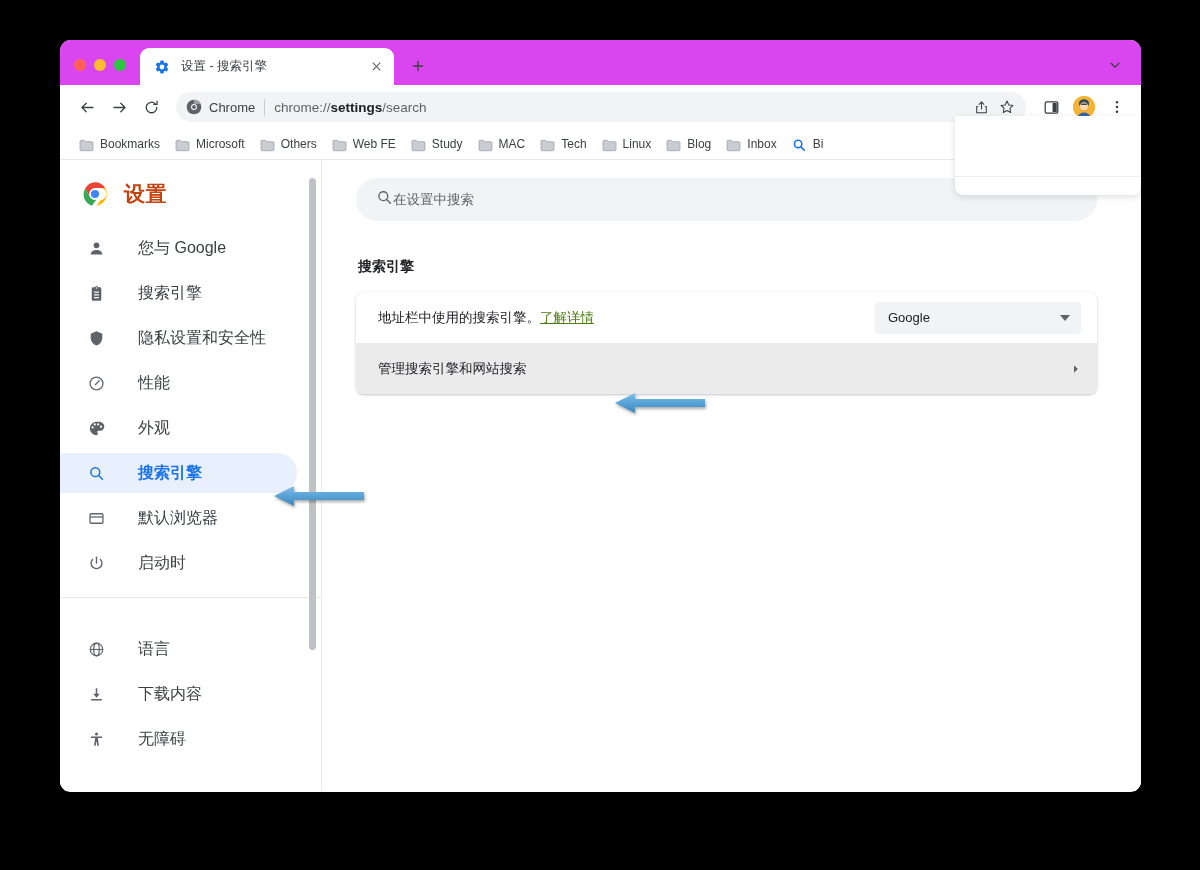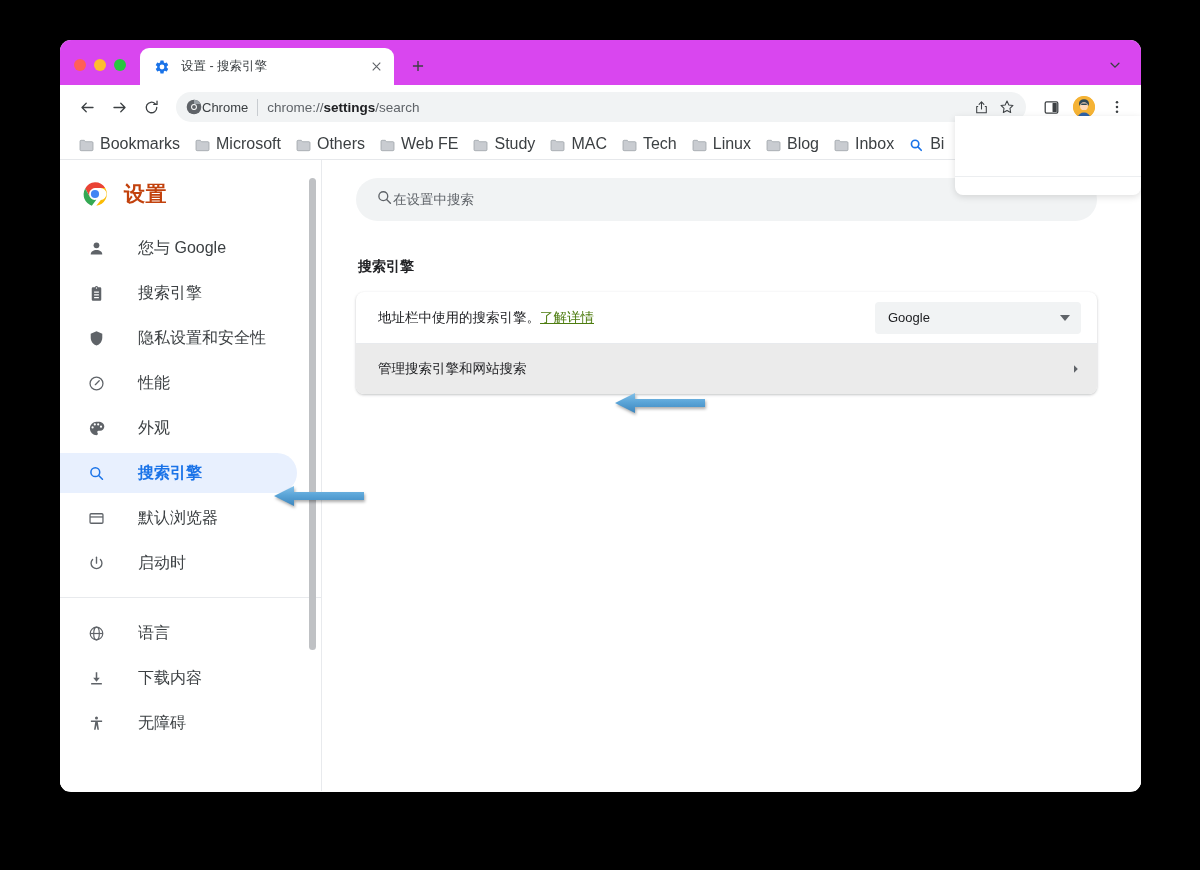--- a/index.html
+++ b/index.html
@@ -96,20 +96,21 @@
     height: 30px;
     background: #f1f3f4;
     border-radius: 16px;
     display: flex; align-items: center;
     margin: 0 6px 0 8px;
     padding: 0 6px 0 10px;
     position: relative;
   }
   #chrome-badge {
     display: flex; align-items: center;
+    gap: 7px;
     padding-right: 9px;
     margin-right: 9px;
     border-right: 1px solid #c8ccd0;
     height: 17px;
   }
   #chrome-badge-label { font-size: 13px; color: #3c4043; }
   #omnibox-url {
     flex: 1;
     font-size: 13.5px;
     color: #5f6368;
@@ -149,21 +150,21 @@
     position: relative;
   }
   .bookmark-item {
     display: flex; align-items: center;
     gap: 6px;
     padding: 3px 7px;
     border-radius: 4px;
     white-space: nowrap;
     flex: 0 0 auto;
   }
-  .bookmark-label { font-size: 16px; color: #3c4043; }
+  .bookmark-label { font-size: 12px; color: #3c4043; }
   .folder-icon { width: 15px; height: 13px; flex: 0 0 15px; }
 
   
   #overlay-panel {
     position: absolute;
     left: 895px; top: 76px;
     width: 186px; height: 79px;
     background: #fff;
     border-radius: 0 0 8px 8px;
     box-shadow: 0 2px 7px rgba(0,0,0,0.13);
@@ -202,21 +203,21 @@
     font-size: 21px;
     font-weight: 700;
     color: #c2410c;
     letter-spacing: 0.5px;
   }
 
   .menu-group { padding-top: 2px; }
   .menu-group + .menu-group {
     border-top: 1px solid #e8eaed;
     margin-top: 14px;
-    padding-top: 15px;
+    padding-top: 31px;
   }
   .menu-item {
     display: flex; align-items: center;
     height: 40px;
     margin: 0 24px 5px 0;
     padding-left: 26px;
     border-radius: 0 20px 20px 0;
     color: #3c4043;
     position: relative;
   }

